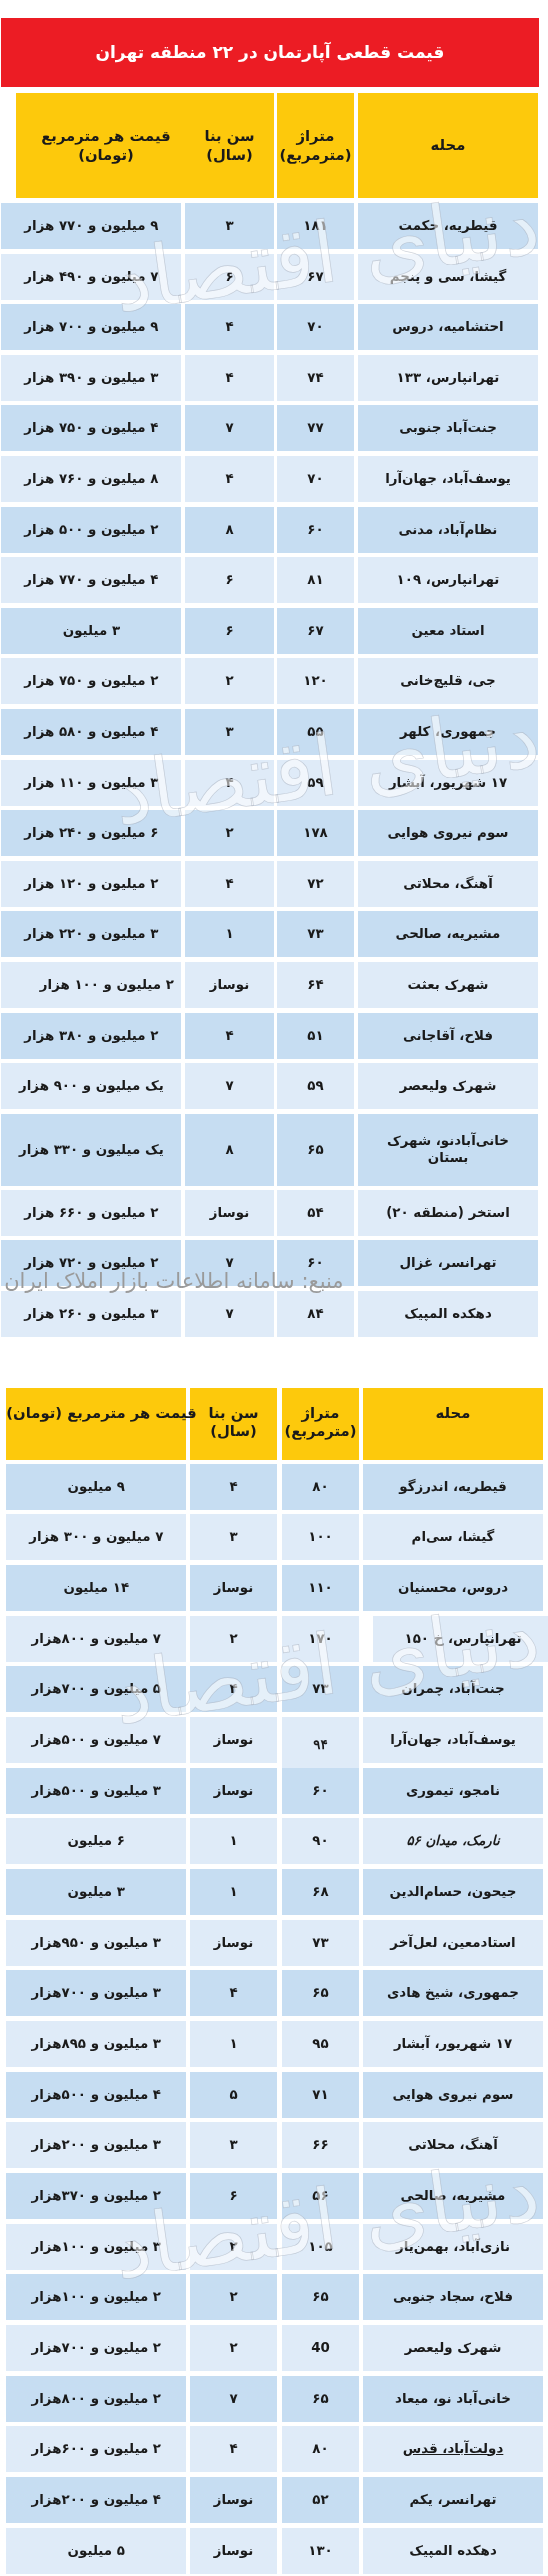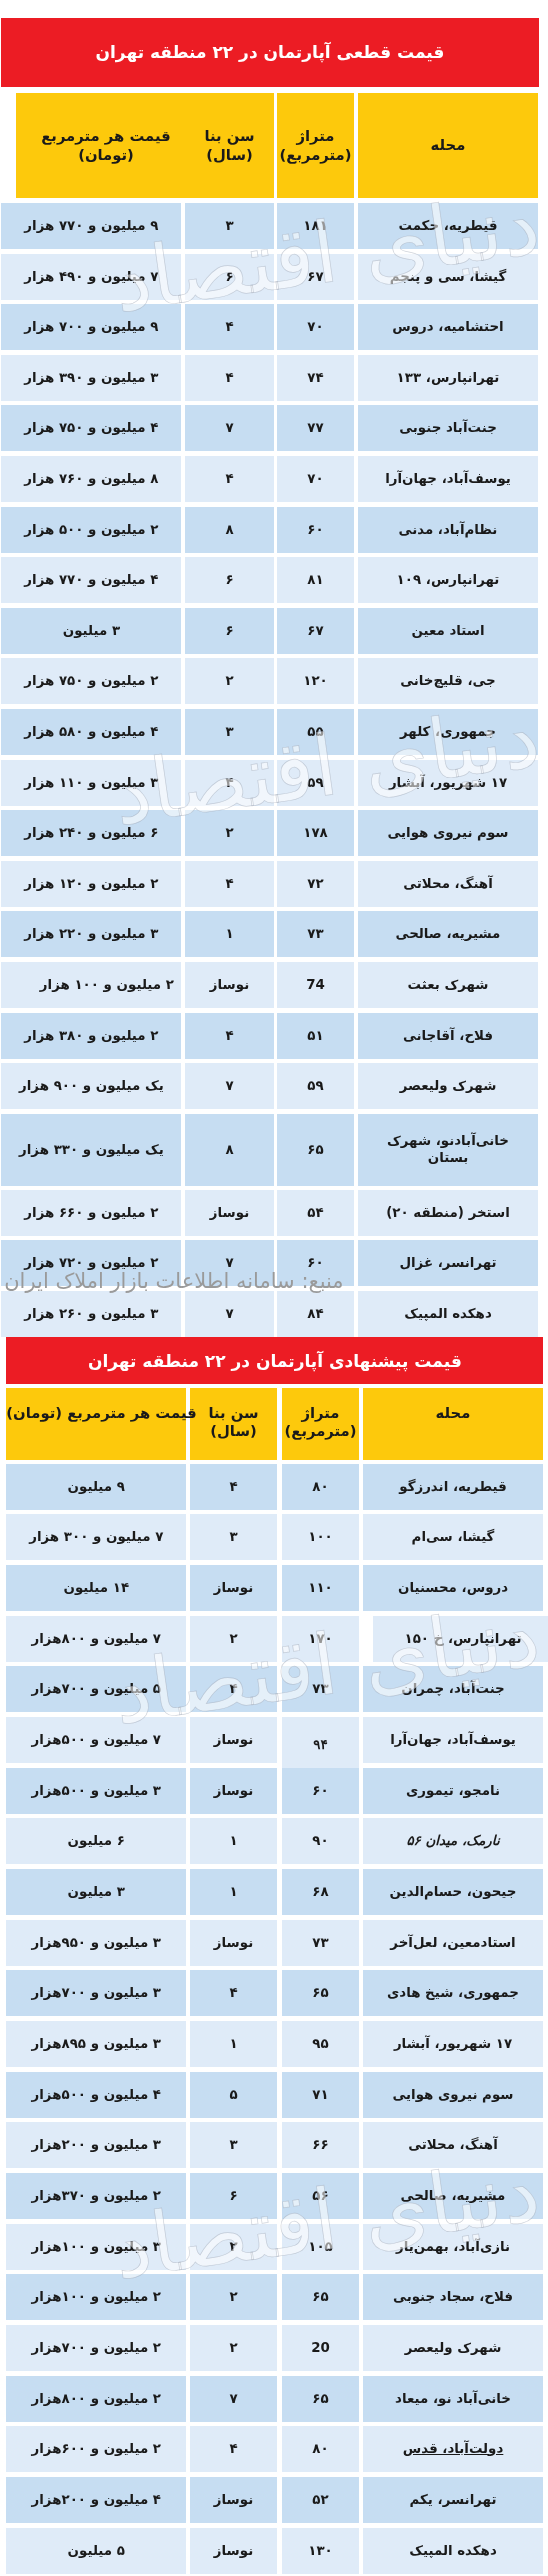--- a/index.html
+++ b/index.html
@@ -120,21 +120,21 @@
         <div class="cell light" style="left: 1.4px; width: 180px; top: 861px; height: 46px; white-space: nowrap;">۲ میلیون و ۱۲۰ هزار</div>
       </div>
       <div>
         <div class="cell dark" style="left: 358px; width: 180px; top: 911px; height: 46px; padding: 0px 12.6px;">مشیریه، صالحی</div>
         <div class="cell dark" style="left: 277px; width: 77px; top: 911px; height: 46px;">۷۳</div>
         <div class="cell dark" style="left: 185px; width: 89px; top: 911px; height: 46px;">۱</div>
         <div class="cell dark" style="left: 1.4px; width: 180px; top: 911px; height: 46px; white-space: nowrap;">۳ میلیون و ۲۲۰ هزار</div>
       </div>
       <div>
         <div class="cell light" style="left: 358px; width: 180px; top: 962px; height: 46px; padding: 0px 12.6px;">شهرک بعثت</div>
-        <div class="cell light" style="left: 277px; width: 77px; top: 962px; height: 46px;">74</div>
+        <div class="cell light" style="left: 277px; width: 77px; top: 962px; height: 46px;">۶۴</div>
         <div class="cell light" style="left: 185px; width: 89px; top: 962px; height: 46px;">نوساز</div>
         <div class="cell light" style="left: 1.4px; width: 180px; top: 962px; height: 46px; white-space: nowrap; padding-left: 31px;">۲ میلیون و ۱۰۰ هزار</div>
       </div>
       <div>
         <div class="cell dark" style="left: 358px; width: 180px; top: 1013px; height: 46px; padding: 0px 12.6px;">فلاح، آقاجانی</div>
         <div class="cell dark" style="left: 277px; width: 77px; top: 1013px; height: 46px;">۵۱</div>
         <div class="cell dark" style="left: 185px; width: 89px; top: 1013px; height: 46px;">۴</div>
         <div class="cell dark" style="left: 1.4px; width: 180px; top: 1013px; height: 46px; white-space: nowrap;">۲ میلیون و ۳۸۰ هزار</div>
       </div>
       <div>
@@ -166,21 +166,20 @@
         <div class="cell light" style="left: 277px; width: 77px; top: 1291px; height: 46px;">۸۴</div>
         <div class="cell light" style="left: 185px; width: 89px; top: 1291px; height: 46px;">۷</div>
         <div class="cell light" style="left: 1.4px; width: 180px; top: 1291px; height: 46px; white-space: nowrap;">۳ میلیون و ۲۶۰ هزار</div>
       </div>
     </div>
 </div>
 
 <div class="source">منبع: سامانه اطلاعات بازار املاک ایران</div>
 
 <div class="tbl" id="t2" style="left:0; top:0; width:549px; height:2576px;">
-  <div class="title" style="top:1337px; height:47px; left:6.3px; right:5.6px;">قیمت پیشنهادی آپارتمان در ۲۲ منطقه تهران</div>
   <div class="hdr-cell top" style="left:363px; width:180px; top:1388px; height:72px;">محله</div>
   <div class="hdr-cell top" style="left:282px; width:77px; top:1388px; height:72px; white-space:pre-line;">متراژ
 (مترمربع)</div>
   <div class="hdr-cell top" style="left:190px; width:87px; top:1388px; height:72px; white-space:pre-line;">سن بنا
 (سال)</div>
   <div class="hdr-cell top" style="left:6.3px; width:180px; top:1388px; height:72px; white-space:nowrap; justify-content:flex-end; padding-right:1.4px;">قیمت هر مترمربع (تومان)</div>
   <div id="t2-rows">
       <div>
         <div class="cell dark" style="left: 363px; width: 180px; top: 1464px; height: 46px; padding: 0px 12.6px;">قیطریه، اندرزگو</div>
         <div class="cell dark" style="left: 282px; width: 77px; top: 1464px; height: 46px;">۸۰</div>
@@ -278,21 +277,21 @@
         <div class="cell light" style="left: 6.3px; width: 180px; top: 2224px; height: 46px; white-space: nowrap;">۳ میلیون و ۱۰۰هزار</div>
       </div>
       <div>
         <div class="cell dark" style="left: 363px; width: 180px; top: 2274px; height: 46px; padding: 0px 12.6px;">فلاح، سجاد جنوبی</div>
         <div class="cell dark" style="left: 282px; width: 77px; top: 2274px; height: 46px;">۶۵</div>
         <div class="cell dark" style="left: 190px; width: 87px; top: 2274px; height: 46px;">۲</div>
         <div class="cell dark" style="left: 6.3px; width: 180px; top: 2274px; height: 46px; white-space: nowrap;">۲ میلیون و ۱۰۰هزار</div>
       </div>
       <div>
         <div class="cell light" style="left: 363px; width: 180px; top: 2325px; height: 46px; padding: 0px 12.6px;">شهرک ولیعصر</div>
-        <div class="cell light" style="left: 282px; width: 77px; top: 2325px; height: 46px;">20</div>
+        <div class="cell light" style="left: 282px; width: 77px; top: 2325px; height: 46px;">40</div>
         <div class="cell light" style="left: 190px; width: 87px; top: 2325px; height: 46px;">۲</div>
         <div class="cell light" style="left: 6.3px; width: 180px; top: 2325px; height: 46px; white-space: nowrap;">۲ میلیون و ۷۰۰هزار</div>
       </div>
       <div>
         <div class="cell dark" style="left: 363px; width: 180px; top: 2376px; height: 46px; padding: 0px 12.6px;">خانی‌آباد نو، میعاد</div>
         <div class="cell dark" style="left: 282px; width: 77px; top: 2376px; height: 46px;">۶۵</div>
         <div class="cell dark" style="left: 190px; width: 87px; top: 2376px; height: 46px;">۷</div>
         <div class="cell dark" style="left: 6.3px; width: 180px; top: 2376px; height: 46px; white-space: nowrap;">۲ میلیون و ۸۰۰هزار</div>
       </div>
       <div>

